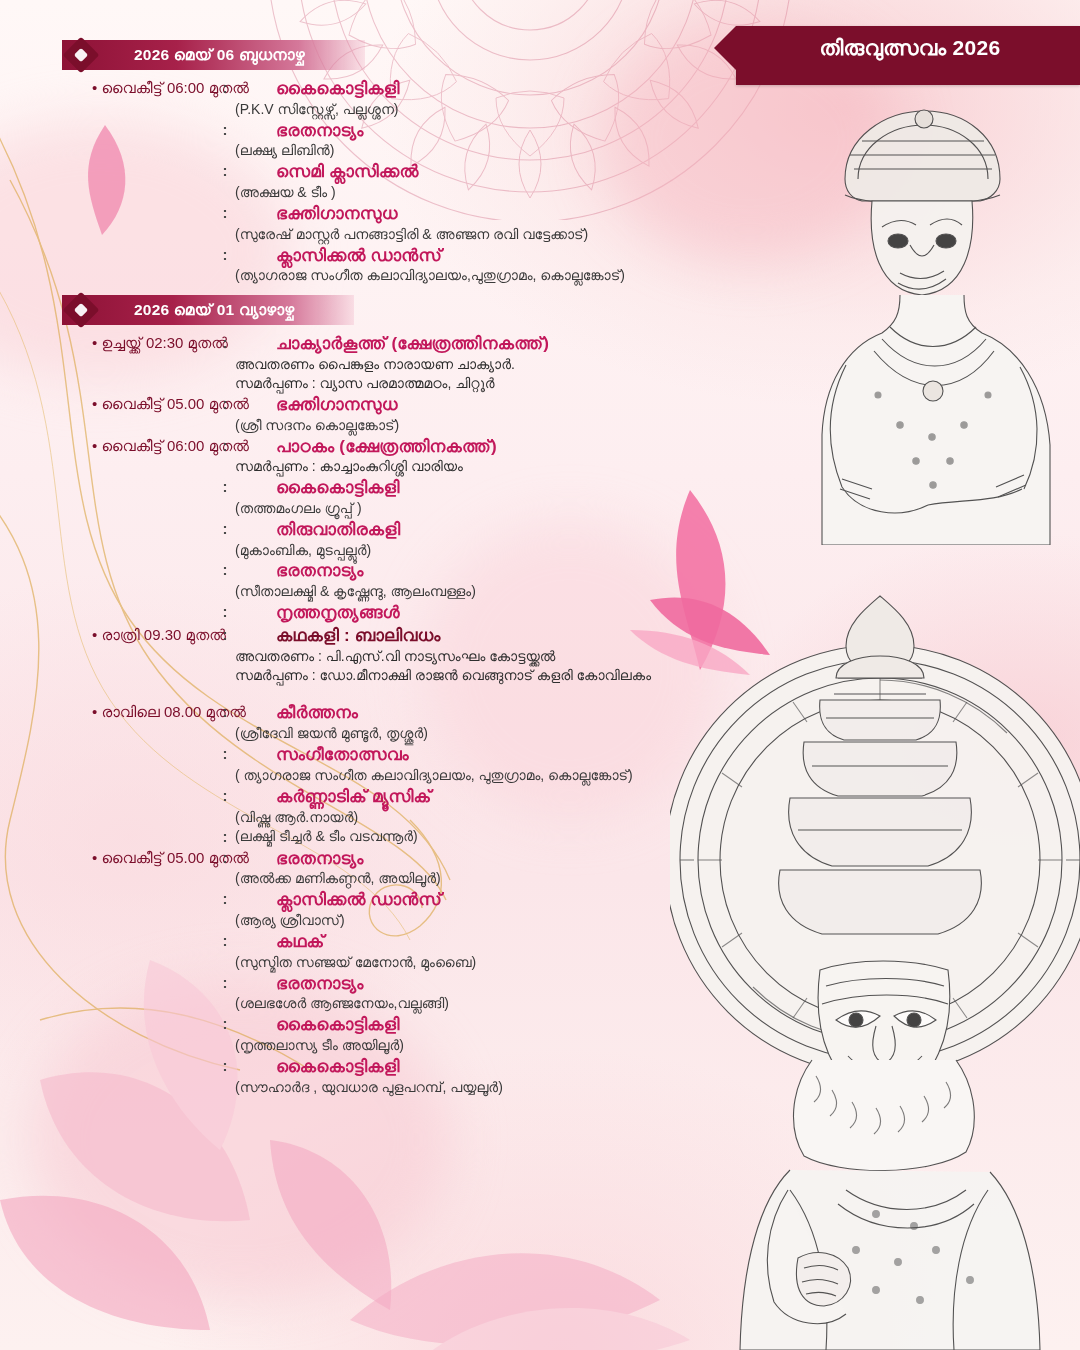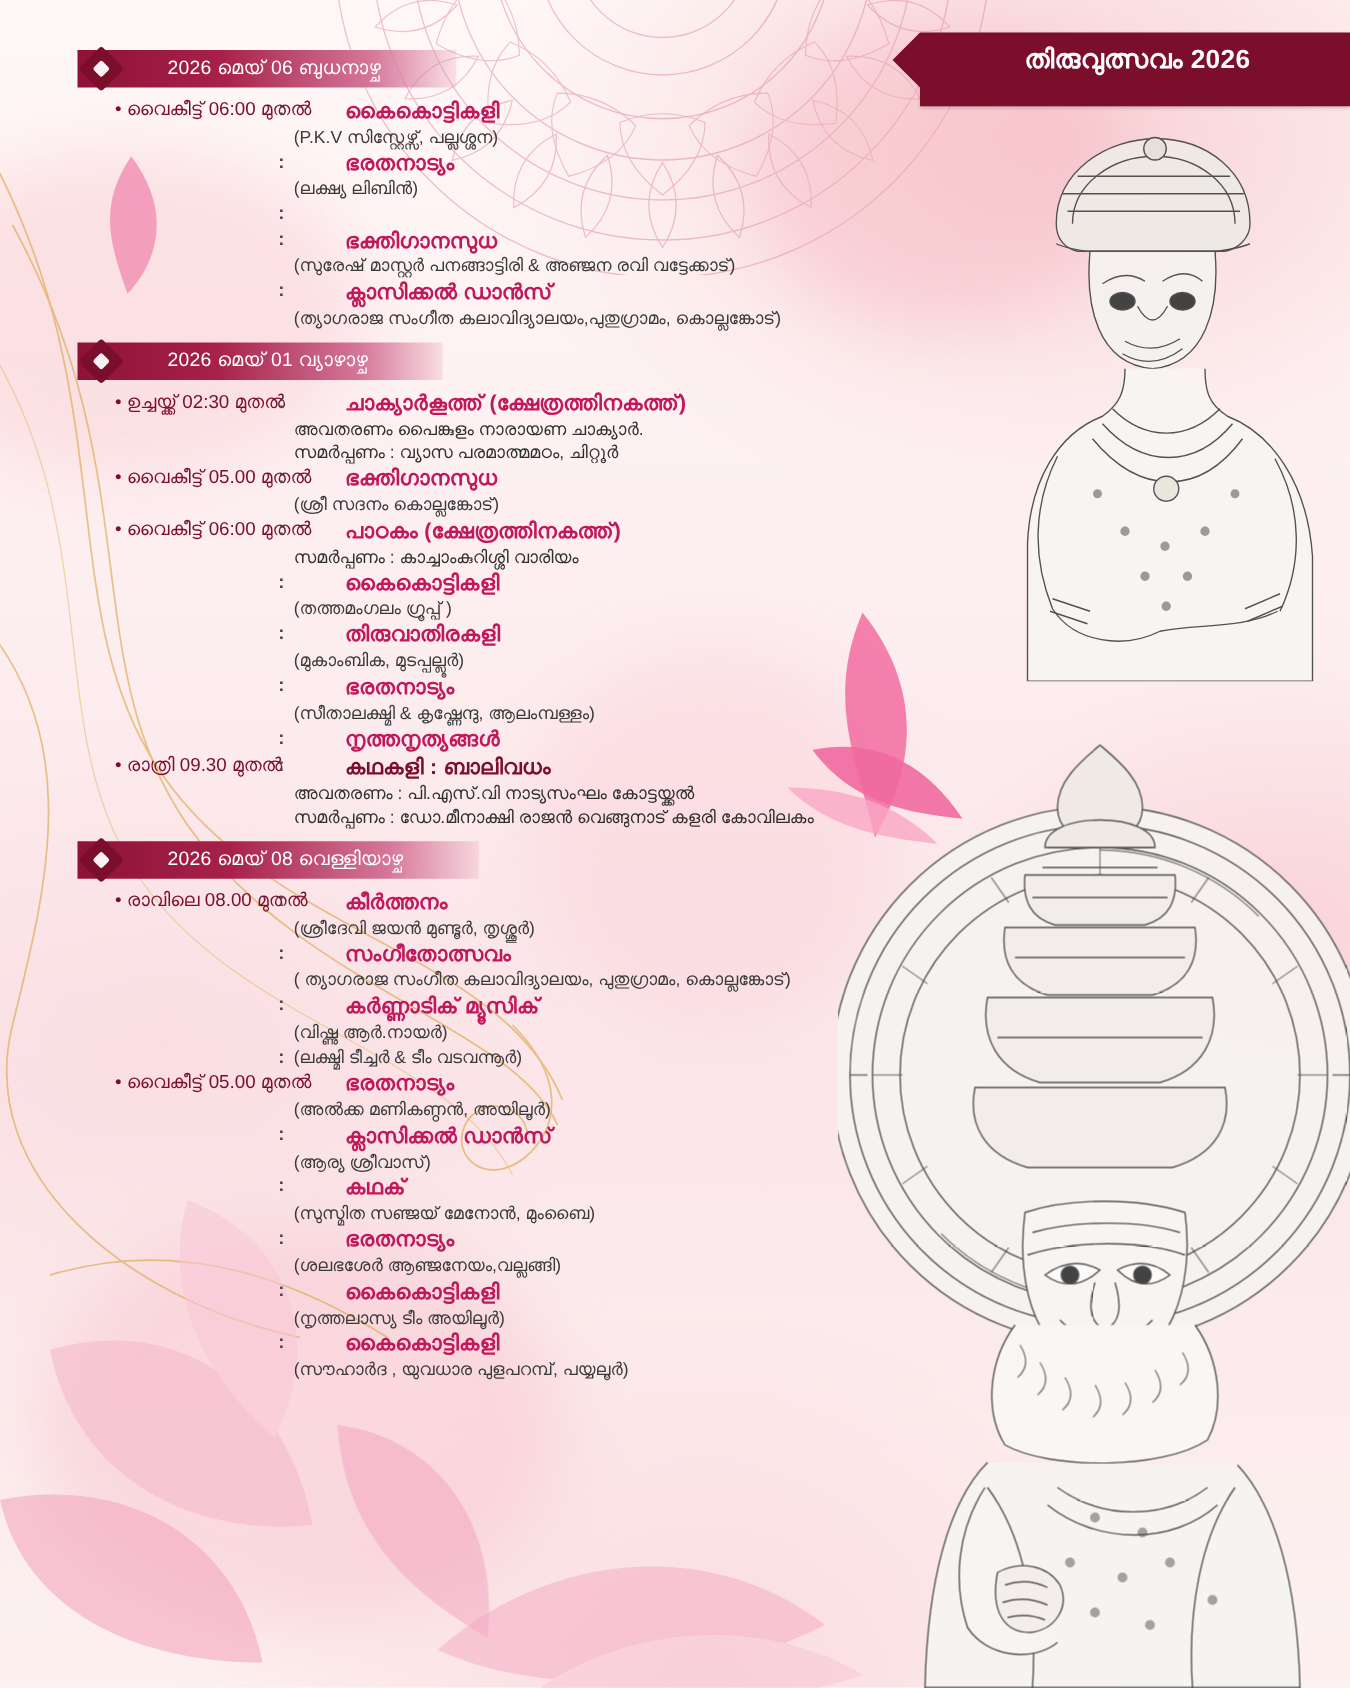--- a/index.html
+++ b/index.html
@@ -103,21 +103,21 @@
 
   
   .date-banner {
     position: relative;
     display: inline-flex;
     align-items: center;
     height: 30px;
     background: linear-gradient(90deg, #8d1236 0%, #a7214a 38%, #d5789a 78%, rgba(236,160,185,0.25) 100%);
     color: #ffffff;
     font-size: 15.5px;
-    font-weight: normal;
+    font-weight: bold;
     padding: 0 60px 0 72px;
     margin-left: 62px;
     letter-spacing: 0.2px;
   }
   .date-banner::before {
     content: "";
     position: absolute;
     left: 6px;
     top: 2px;
     width: 26px;
@@ -466,20 +466,24 @@
           <div class="colon">:</div>
           <div class="item-col">
             <div class="item-title">ഭരതനാട്യം</div>
             <div class="item-sub">(ലക്ഷ്യ ലിബിൻ)</div>
           </div>
         </div>
 
         <div class="row">
           <div class="time-col"></div>
           <div class="colon">:</div>
+          <div class="item-col">
+            <div class="item-title">സെമി ക്ലാസിക്കൽ</div>
+            <div class="item-sub">(അക്ഷയ &amp; ടീം )</div>
+          </div>
         </div>
 
         <div class="row">
           <div class="time-col"></div>
           <div class="colon">:</div>
           <div class="item-col">
             <div class="item-title">ഭക്തിഗാനസുധ</div>
             <div class="item-sub">(സുരേഷ് മാസ്റ്റർ പനങ്ങാട്ടിരി &amp; അഞ്ജന രവി വട്ടേക്കാട്)</div>
           </div>
         </div>
@@ -576,23 +580,20 @@
             <div class="item-note">സമർപ്പണം : ഡോ.മീനാക്ഷി രാജൻ വെങ്ങുനാട് കളരി കോവിലകം</div>
           </div>
         </div>
 
       </div>
     </div>
 
     <div class="spacer-sm"></div>
 
     <div class="day-block">
-      <div class="date-banner">
-        <span>2026 മെയ് 08  വെള്ളിയാഴ്ച</span>
-      </div>
       <div class="rows">
 
         <div class="row">
           <div class="time-col">• രാവിലെ 08.00 മുതൽ</div>
           <div class="colon">:</div>
           <div class="item-col">
             <div class="item-title">കീർത്തനം</div>
             <div class="item-sub">(ശ്രീദേവി ജയൻ മുണ്ടൂർ, തൃശ്ശൂർ)</div>
           </div>
         </div>

